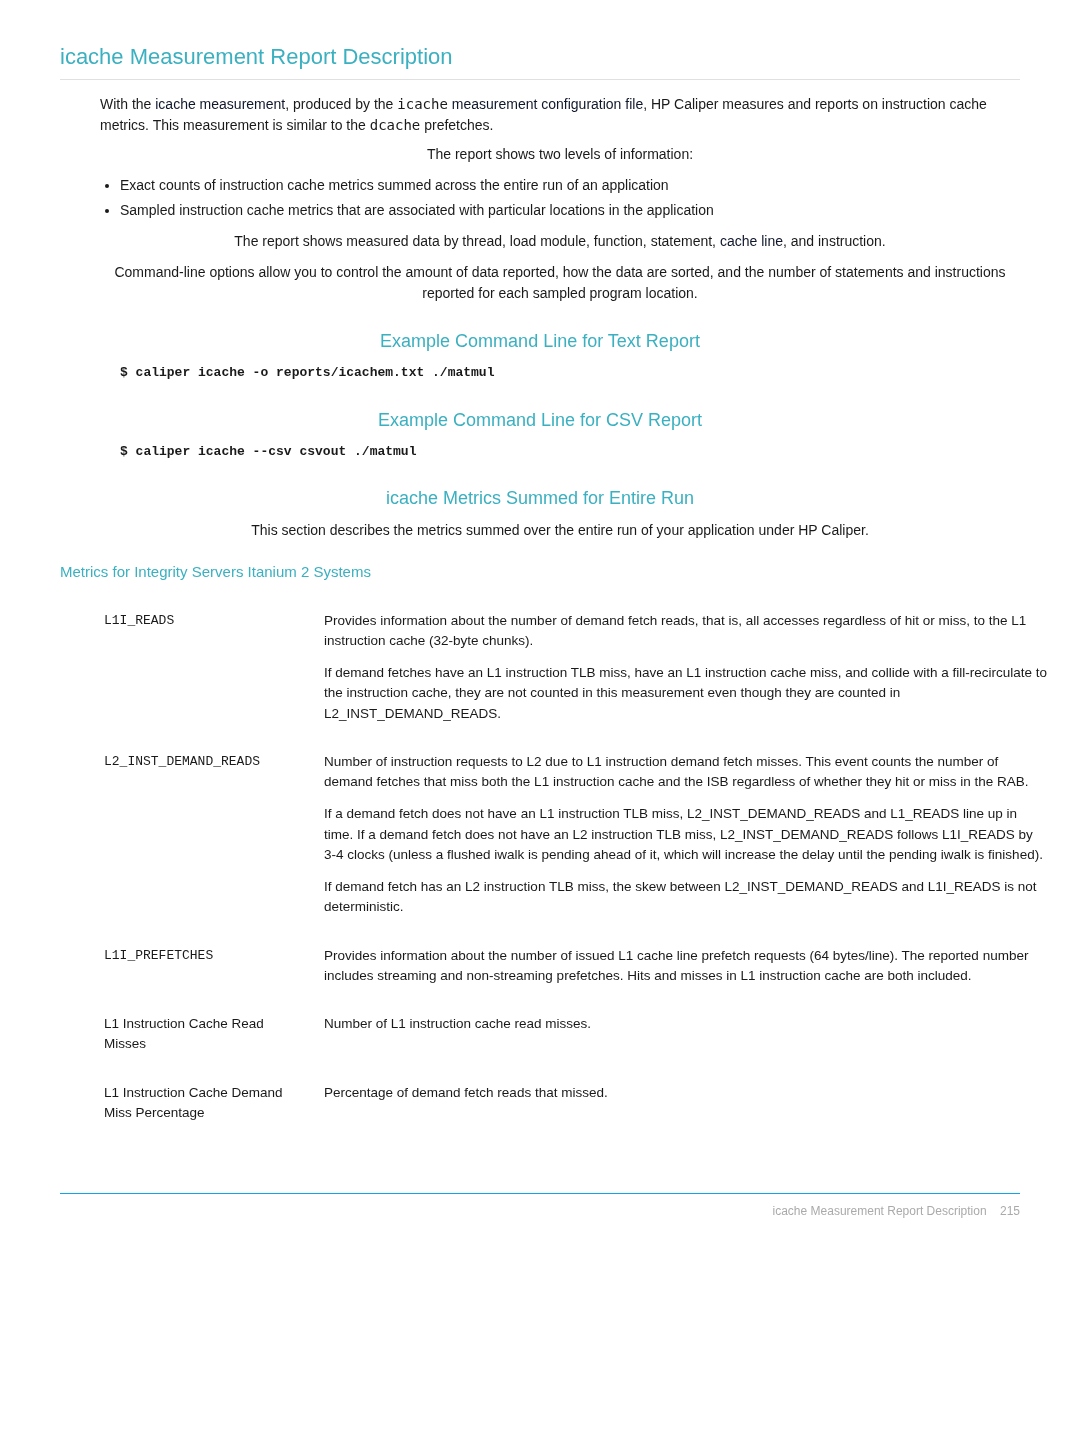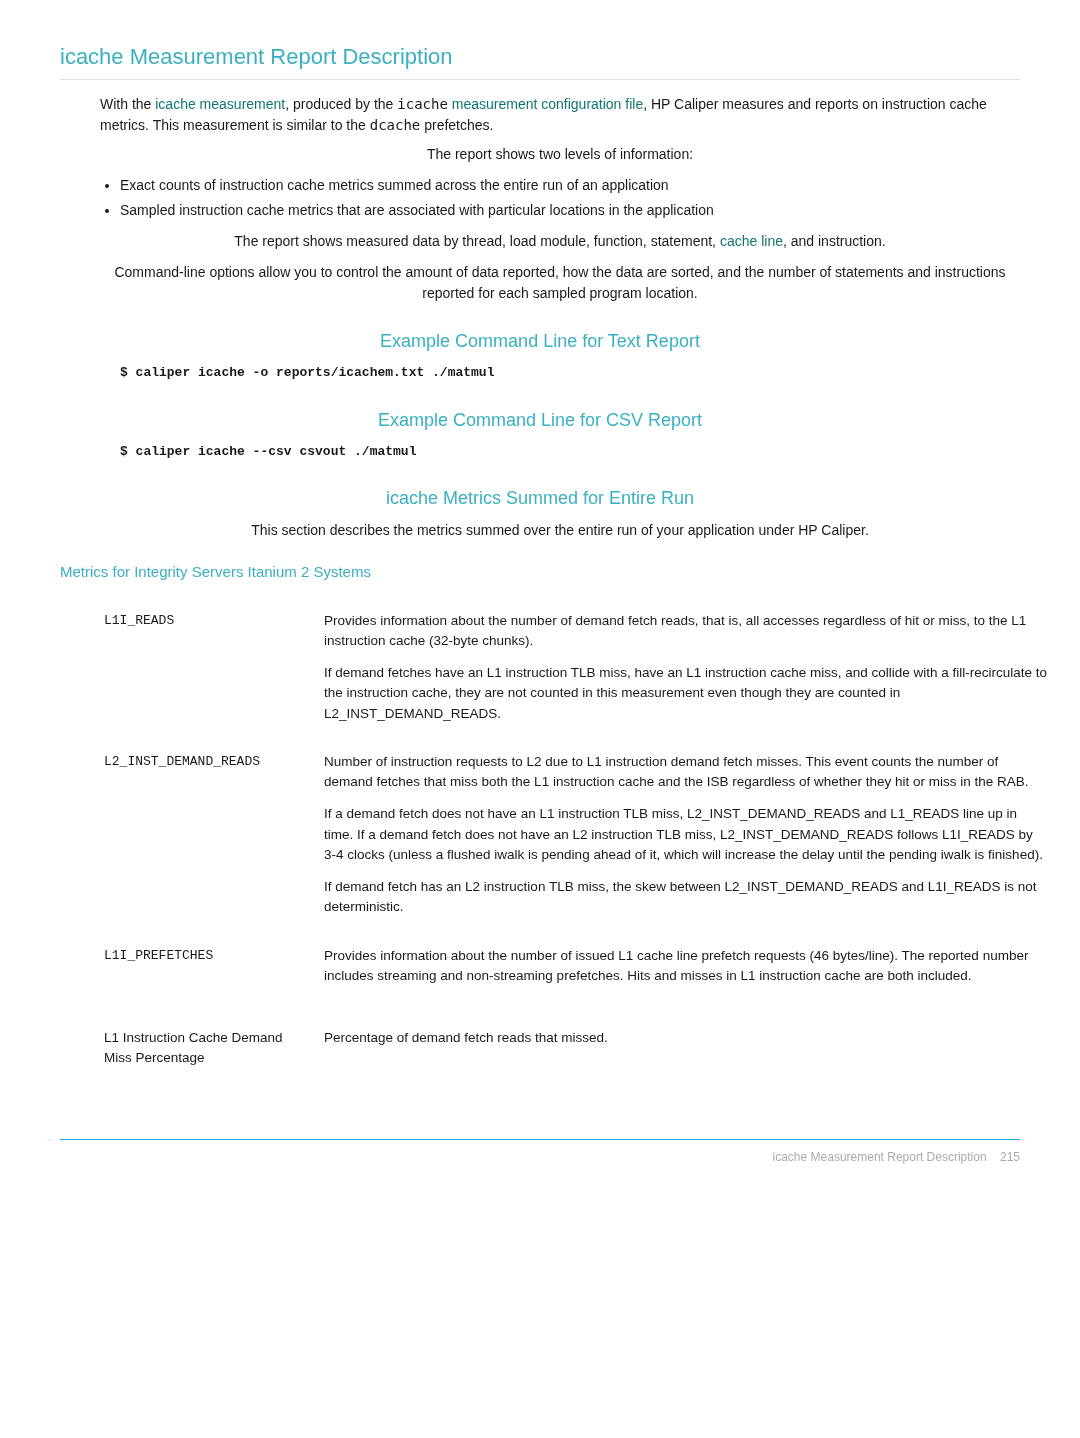--- a/index.html
+++ b/index.html
@@ -69,21 +69,21 @@
       font-family: 'Courier New', Courier, monospace;
       font-size: 13px;
       font-weight: bold;
       margin-left: 60px;
       margin-top: 6px;
       margin-bottom: 6px;
       color: #1a1a1a;
     }
 
     .link-text {
-      color: #0f766e;
+      color: #0f172a;
       text-decoration: none;
     }
 
     .metrics-table {
       width: 100%;
       margin-left: 40px;
       margin-top: 23px;
       border-collapse: collapse;
     }
 
@@ -189,24 +189,28 @@
       </tr>
       <tr>
         <td class="metric-name"></td>
         <td class="metric-desc">If demand fetch has an L2 instruction TLB miss, the skew between L2_INST_DEMAND_READS and L1I_READS is not deterministic.</td>
       </tr>
       <tr>
         <td colspan="2" style="height: 6px;"></td>
       </tr>
       <tr>
         <td class="metric-name" style="font-family: &quot;Courier New&quot;, Courier, monospace; font-size: 13px;">L1I_PREFETCHES</td>
-        <td class="metric-desc">Provides information about the number of issued L1 cache line prefetch requests (46 bytes/line). The reported number includes streaming and non-streaming prefetches. Hits and misses in L1 instruction cache are both included.</td>
-      </tr>
-      <tr>
-        <td colspan="2" style="height: 6px;"></td>
+        <td class="metric-desc">Provides information about the number of issued L1 cache line prefetch requests (64 bytes/line). The reported number includes streaming and non-streaming prefetches. Hits and misses in L1 instruction cache are both included.</td>
+      </tr>
+      <tr>
+        <td colspan="2" style="height: 6px;"></td>
+      </tr>
+      <tr>
+        <td class="metric-name-plain">L1 Instruction Cache Read Misses</td>
+        <td class="metric-desc">Number of L1 instruction cache read misses.</td>
       </tr>
       <tr>
         <td colspan="2" style="height: 6px;"></td>
       </tr>
       <tr>
         <td class="metric-name-plain">L1 Instruction Cache Demand Miss Percentage</td>
         <td class="metric-desc">Percentage of demand fetch reads that missed.</td>
       </tr>
     </tbody>
 </table>

